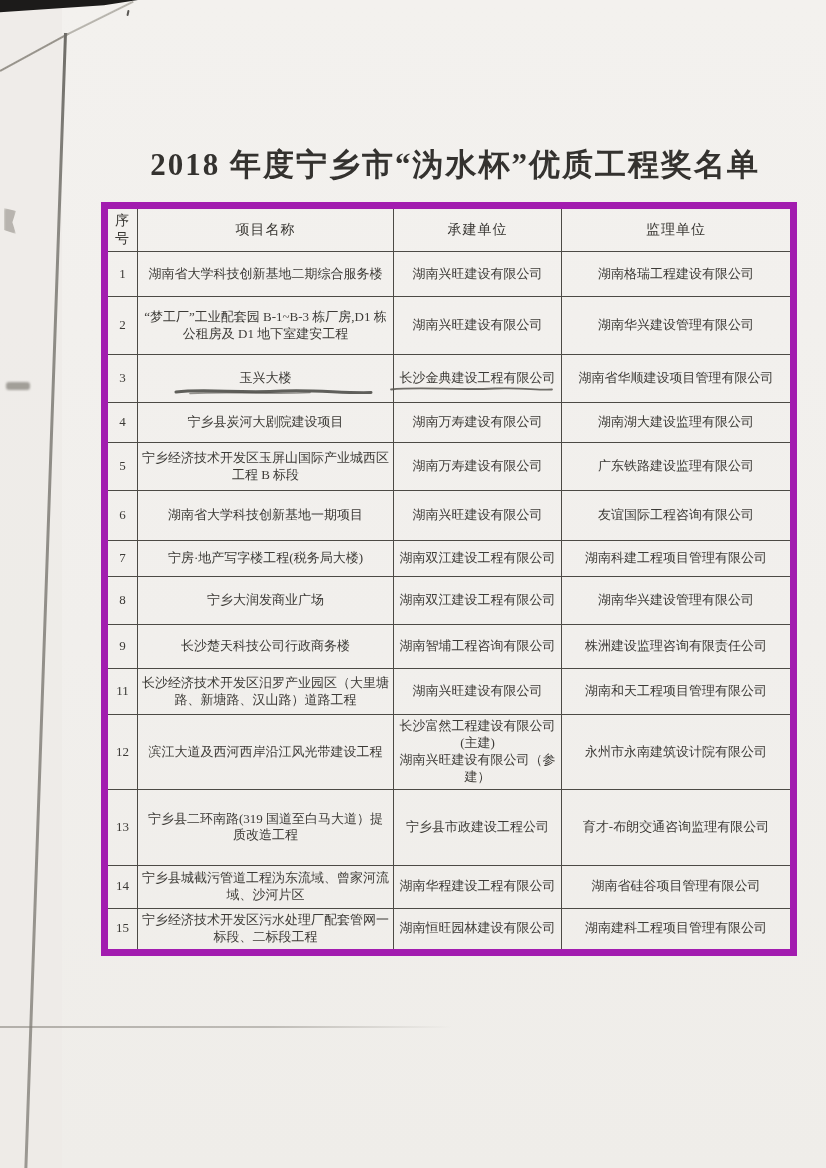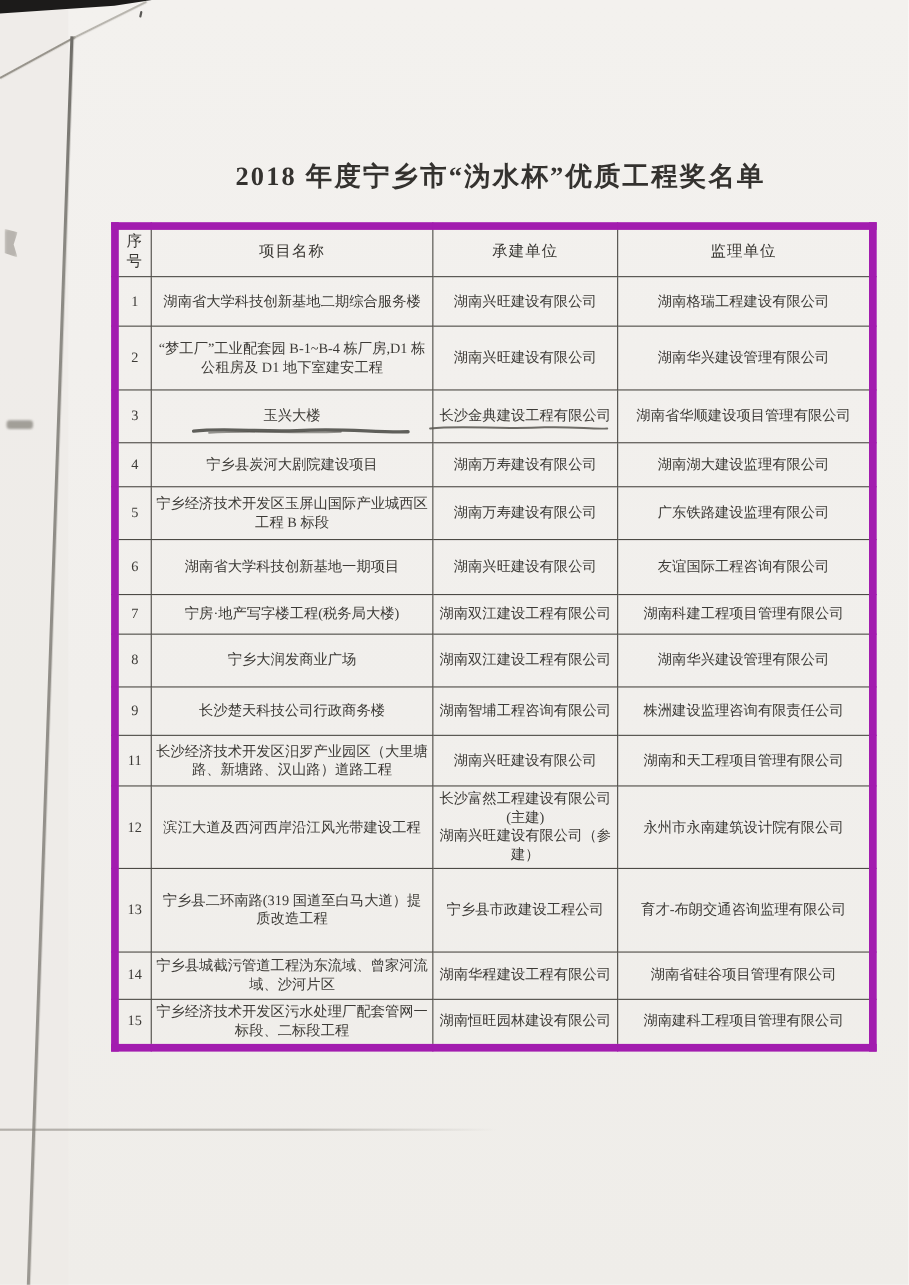--- a/index.html
+++ b/index.html
@@ -29,21 +29,21 @@
   .smudge-a{position:absolute;left:4px;top:208px;width:12px;height:26px;
     background:#a19d96;filter:blur(1.3px);opacity:.7;border-radius:2px;
     clip-path:polygon(0 0,100% 12%,70% 55%,100% 100%,0 85%);}
   .smudge-b{position:absolute;left:6px;top:382px;width:24px;height:8px;
     background:#8f8c85;filter:blur(1.1px);opacity:.8;border-radius:3px;}
   .faint-bottom-line{position:absolute;left:0;top:1026px;width:452px;height:1.5px;
     background:linear-gradient(90deg,rgba(130,126,119,.55),rgba(130,126,119,.45) 60%,rgba(130,126,119,0));}
   .pen-marks{position:absolute;left:0;top:0;width:826px;height:1168px;pointer-events:none;}
   
   .doc-title{position:absolute;left:100px;top:144px;width:710px;margin:0;
-    text-align:center;font-size:24px;font-weight:bold;letter-spacing:2px;
+    text-align:center;font-size:31px;font-weight:bold;letter-spacing:2px;
     color:#34322f;white-space:nowrap;}
   
   table.award{position:absolute;left:101px;top:202px;width:689px;
     border-collapse:collapse;table-layout:fixed;
     font-size:13px;line-height:1.3;color:#3c3a36;}
   table.award th,table.award td{
     border:1px solid #4c4a45;text-align:center;vertical-align:middle;
     padding:3px 4px;font-weight:normal;}
   table.award{border:7px solid #a21caf;}
   table.award th{font-size:14px;letter-spacing:1px;color:#383632;}
@@ -102,21 +102,21 @@
   </thead>
   <tbody>
       <tr>
         <td>1</td>
         <td>湖南省大学科技创新基地二期综合服务楼</td>
         <td>湖南兴旺建设有限公司</td>
         <td>湖南格瑞工程建设有限公司</td>
       </tr>
       <tr>
         <td>2</td>
-        <td>“梦工厂”工业配套园 B-1~B-4 栋厂房,D1 栋公租房及 D1 地下室建安工程</td>
+        <td>“梦工厂”工业配套园 B-1~B-3 栋厂房,D1 栋公租房及 D1 地下室建安工程</td>
         <td>湖南兴旺建设有限公司</td>
         <td>湖南华兴建设管理有限公司</td>
       </tr>
       <tr>
         <td>3</td>
         <td>玉兴大楼</td>
         <td>长沙金典建设工程有限公司</td>
         <td>湖南省华顺建设项目管理有限公司</td>
       </tr>
       <tr>

